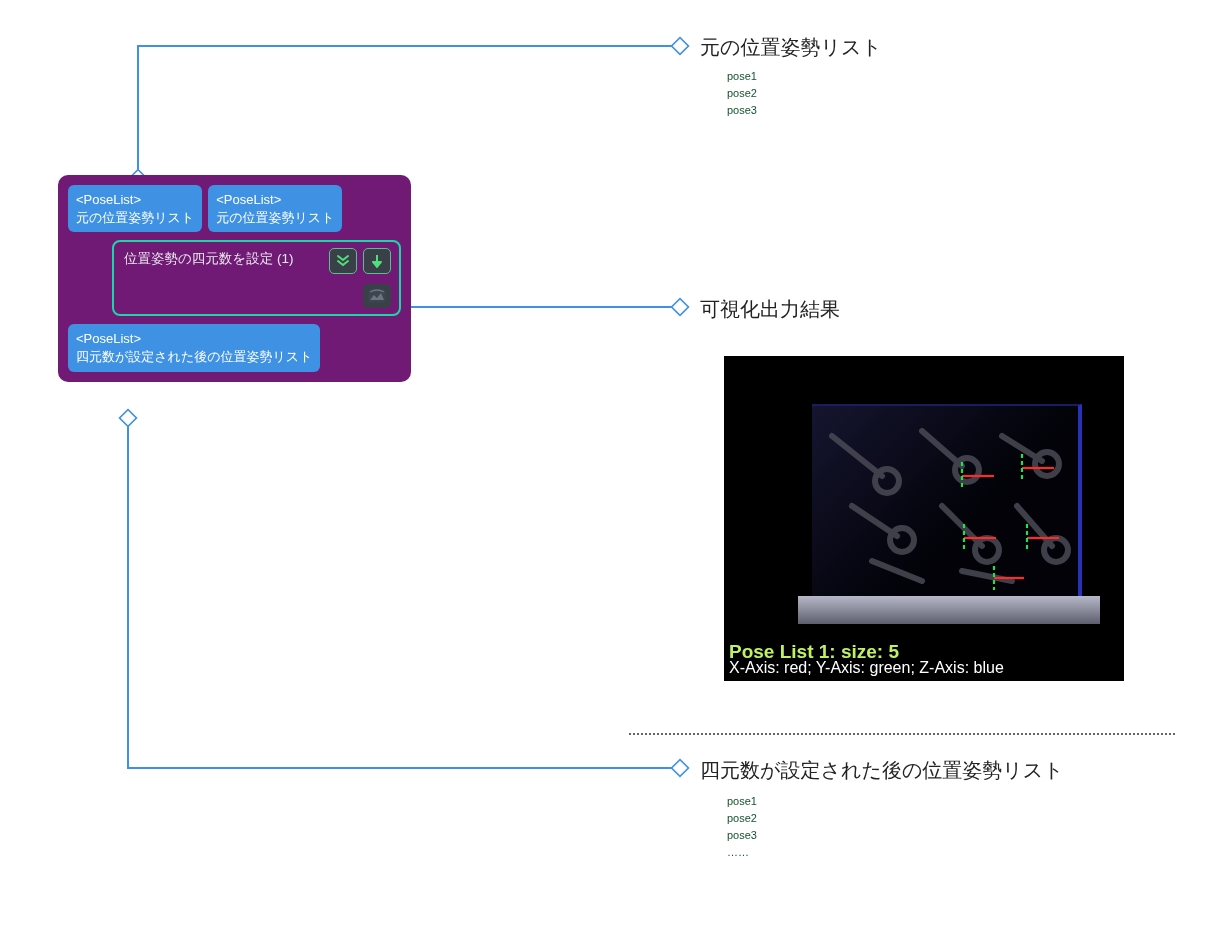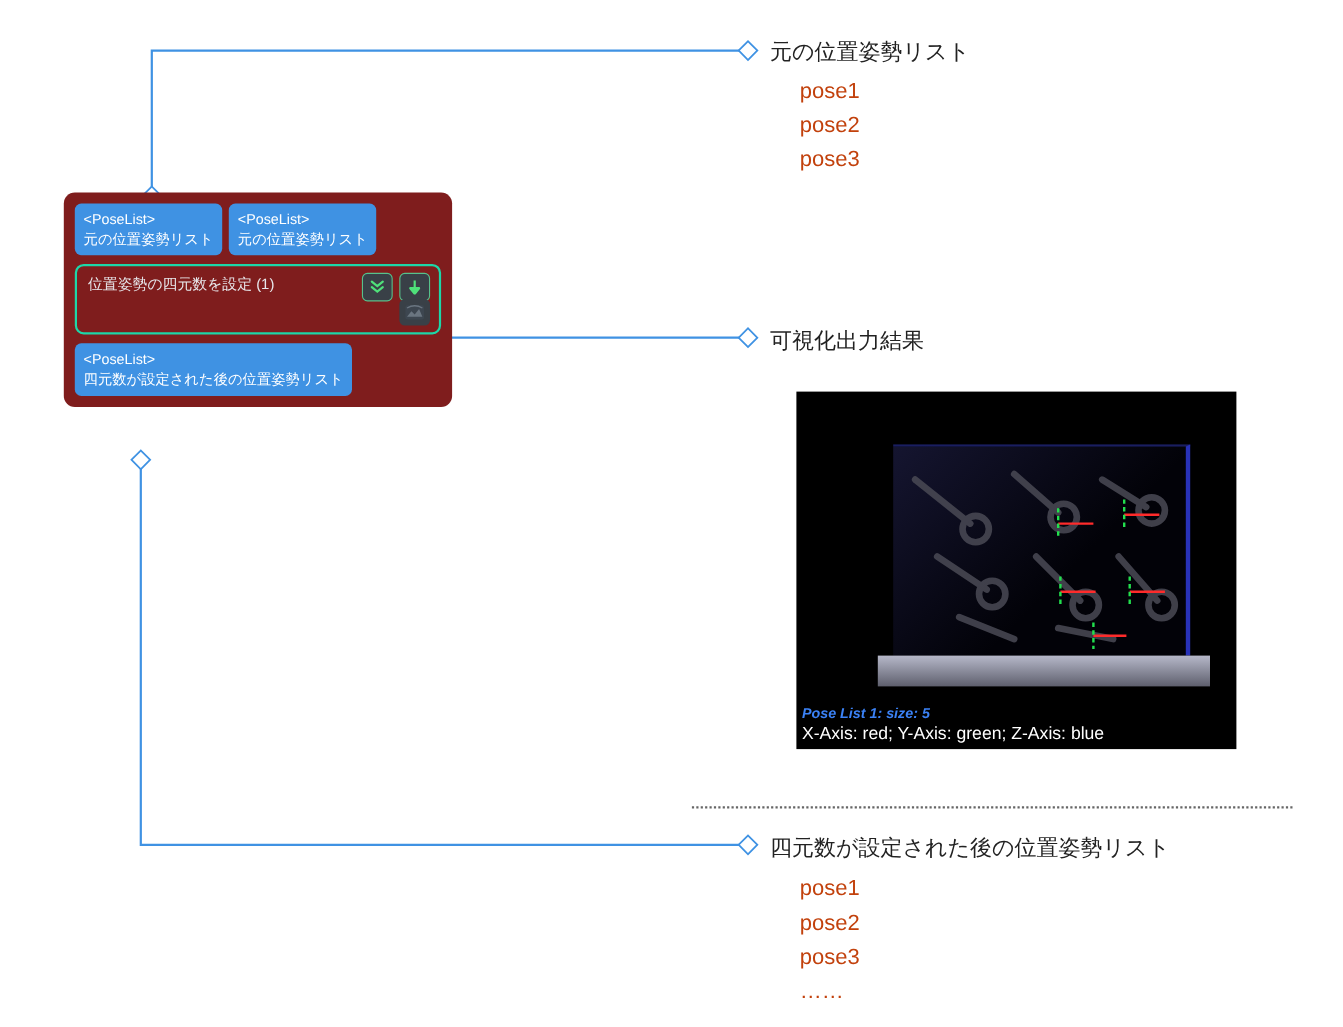--- a/index.html
+++ b/index.html
@@ -9,21 +9,21 @@
     font-family: "Hiragino Sans", "Meiryo", "Yu Gothic", sans-serif;
     width: 1221px;
     height: 934px;
     position: relative;
   }
   .node-panel {
     position: absolute;
     left: 58px;
     top: 175px;
     width: 353px;
-    background: #7f1d1d;
+    background: #701a75;
     border-radius: 10px;
     padding: 10px;
     color: #e8e8ec;
   }
   .port-row {
     display: flex;
     gap: 6px;
     margin-bottom: 8px;
   }
   .port {
@@ -31,23 +31,24 @@
     color: #fff;
     font-size: 13px;
     line-height: 1.35;
     padding: 6px 8px;
     border-radius: 6px;
   }
   .center-block {
     position: relative;
     border: 2px solid #1dd6a8;
     border-radius: 8px;
-    height: 64px;
+    height: 76px;
     padding: 8px 10px;
     margin-bottom: 8px;
+    margin-left: 44px;
   }
   .center-title {
     font-size: 13.5px;
     color: #e8e8ec;
   }
   .mini-buttons {
     position: absolute;
     right: 8px;
     top: 6px;
     display: flex;
@@ -86,22 +87,22 @@
     display: inline-block;
   }
   
   .callout-title {
     position: absolute;
     font-size: 20px;
     color: #222;
   }
   .callout-list {
     position: absolute;
-    font-size: 20px;
-    color: #c2410c;
+    font-size: 11px;
+    color: #14532d;
     line-height: 1.55;
   }
   
   .viz {
     position: absolute;
     left: 724px;
     top: 356px;
     width: 400px;
     height: 325px;
     background: #000;
@@ -117,21 +118,21 @@
     border-top:2px solid #1a1e60;
   }
   .viz .platform {
     position:absolute;
     left:74px; top:240px;
     width:302px; height:28px;
     background:linear-gradient(to bottom,#b6b8c9,#5e5f6d);
   }
   .viz-text1 {
     position:absolute; left:5px; top:285px;
-    font-size:13px; color:#3b82f6; font-weight:bold;font-style:italic;
+    font-size:19px; color:#bef264; font-weight:bold;
   }
   .viz-text2 {
     position:absolute; left:5px; top:303px;
     font-size:16px; color:#fff;
   }
   .dotted-hr {
     position:absolute;
     left:629px; top:733px;
     width:546px;
     border-top:2px dotted #666;

